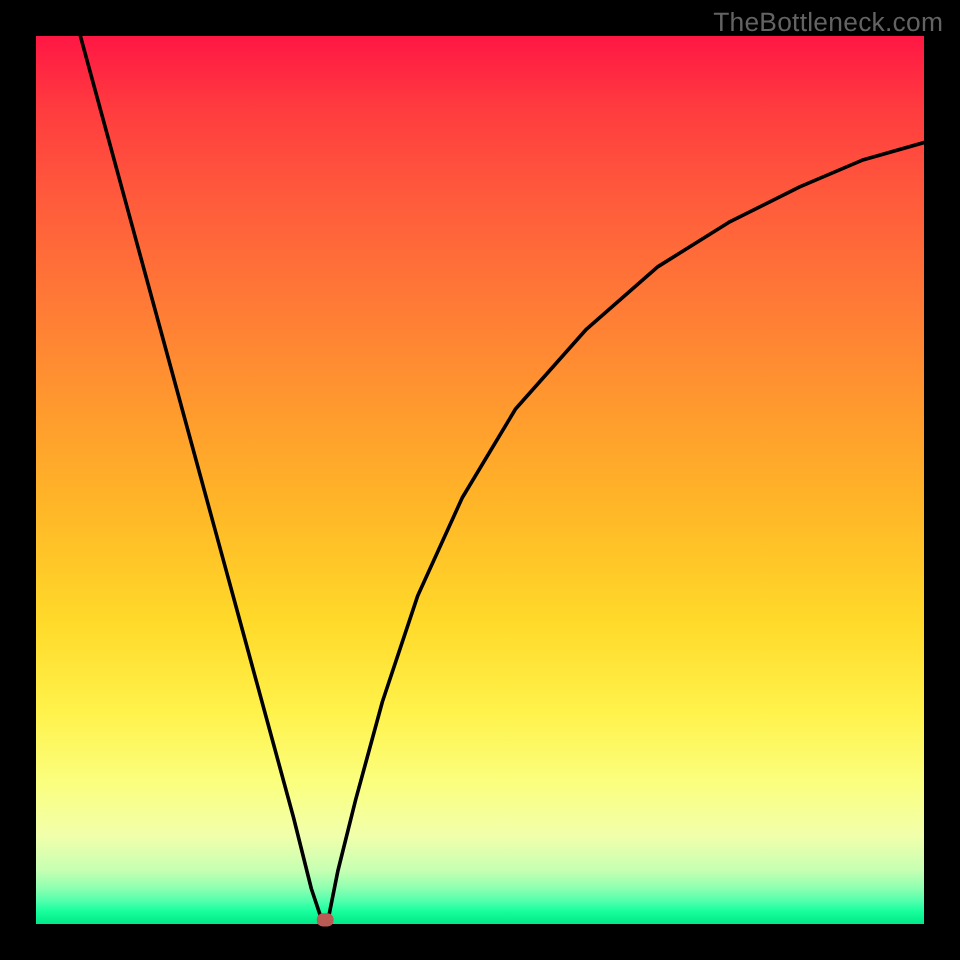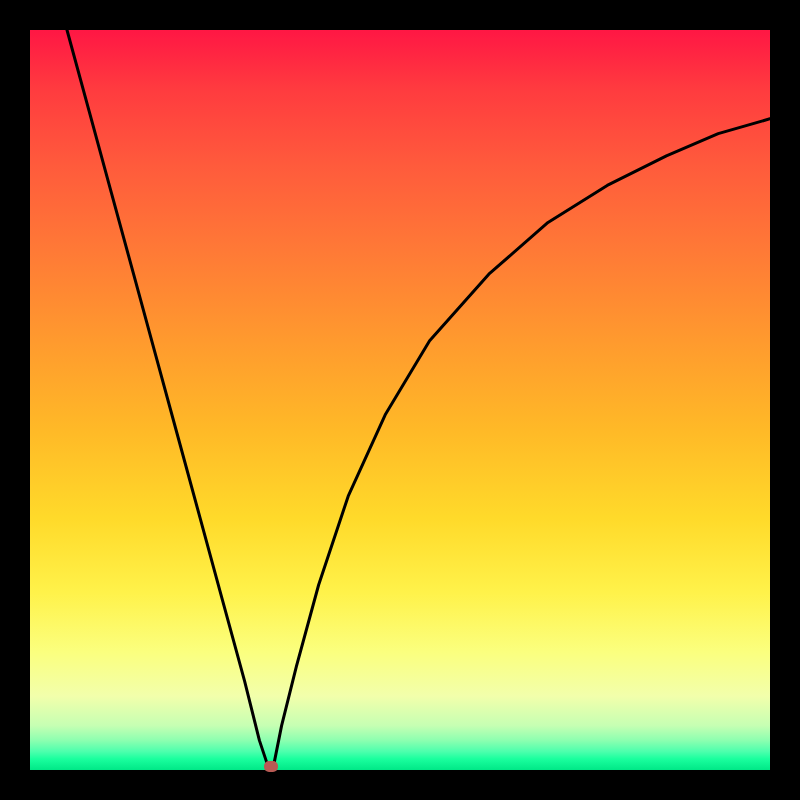--- a/index.html
+++ b/index.html
@@ -67,20 +67,21 @@
     height: 11px;
     border-radius: 5px;
     background: #b95a54;
   }
 </style>
 </head>
 <body>
 
 <div class="frame">
 
+  <div class="watermark">TheBottleneck.com</div>
 
   <div class="plot-area">
 
     <svg class="curve" viewBox="0 0 740 740" preserveAspectRatio="none">
       <path id="curve-path" fill="none" stroke="#000" stroke-width="3" stroke-linecap="round" stroke-linejoin="round" d="M37.0 0.0 L59.2 81.4 L81.4 162.8 L103.6 244.2 L125.8 325.6 L148.0 407.0 L170.2 488.4 L192.4 569.8 L214.6 651.2 L229.4 710.4 L236.8 732.6 L240.5 740.0 L244.2 732.6 L251.6 695.6 L266.4 636.4 L288.6 555.0 L318.2 466.2 L355.2 384.8 L399.6 310.8 L458.8 244.2 L518.0 192.4 L577.2 155.4 L636.4 125.8 L688.2 103.6 L740.0 88.8"></path>
     </svg>
 
     <div id="marker" class="marker" style="left: 233.5px; top: 731px;"></div>
   </div>
 

